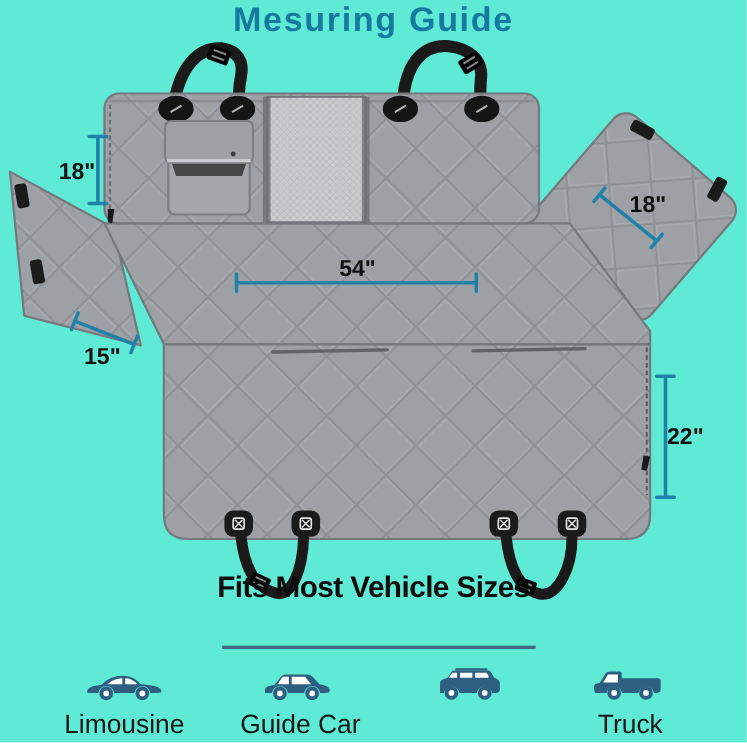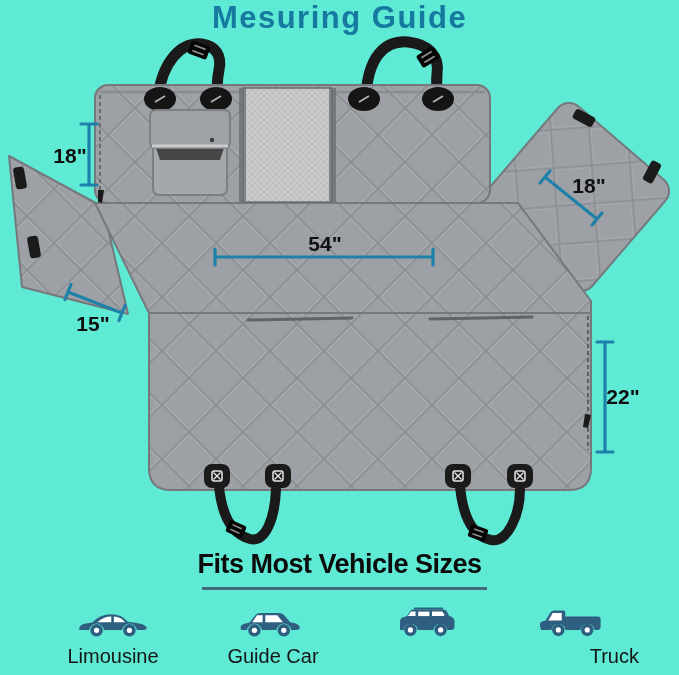--- a/index.html
+++ b/index.html
@@ -12,31 +12,31 @@
     font-size:31px;font-weight:bold;letter-spacing:1.5px;color:#16799f;line-height:1.15;
   }
   .diagram{position:absolute;top:0;left:0;}
   .dim{stroke:#1f81aa;stroke-width:3.2;fill:none;stroke-linecap:round;}
   .measure-label{
     font-family:"Liberation Sans",sans-serif;font-size:21px;font-weight:bold;fill:#101010;
   }
   .panel{fill:url(#quilt);stroke:#75787c;stroke-width:2;stroke-linejoin:round;}
   .strap{stroke:#1a1a1a;fill:none;stroke-linecap:round;}
   .footer-heading{
-    position:absolute;top:549px;left:0;right:0;margin:0;text-align:center;
+    position:absolute;top:519px;left:0;right:0;margin:0;text-align:center;
     font-size:27px;font-weight:bold;letter-spacing:-0.5px;color:#0c0c0c;
   }
   .heading-underline{position:absolute;top:587px;left:202px;width:285px;height:3px;background:#40697e;}
   .vehicle{position:absolute;top:604px;width:132px;text-align:center;}
   .vehicle svg{display:block;margin:0 auto;}
-  .vehicle-label{display:block;margin-top:3px;font-size:20px;color:#161616;}
+  .vehicle-label{display:block;margin-top:3px;font-size:24px;color:#161616;}
   .v-limousine{left:47px;}
   .v-family-car{left:207px;}
   .v-suv{left:366px;}
-  .v-truck{left:507px;text-align:right;}
+  .v-truck{left:507px;}
   .vbody{fill:#2e5f80;}
   .vwin{fill:#ffffff;}
 </style>
 </head>
 <body>
 
 <div class="page">
 
   <h1 class="title">Mesuring Guide</h1>
 

